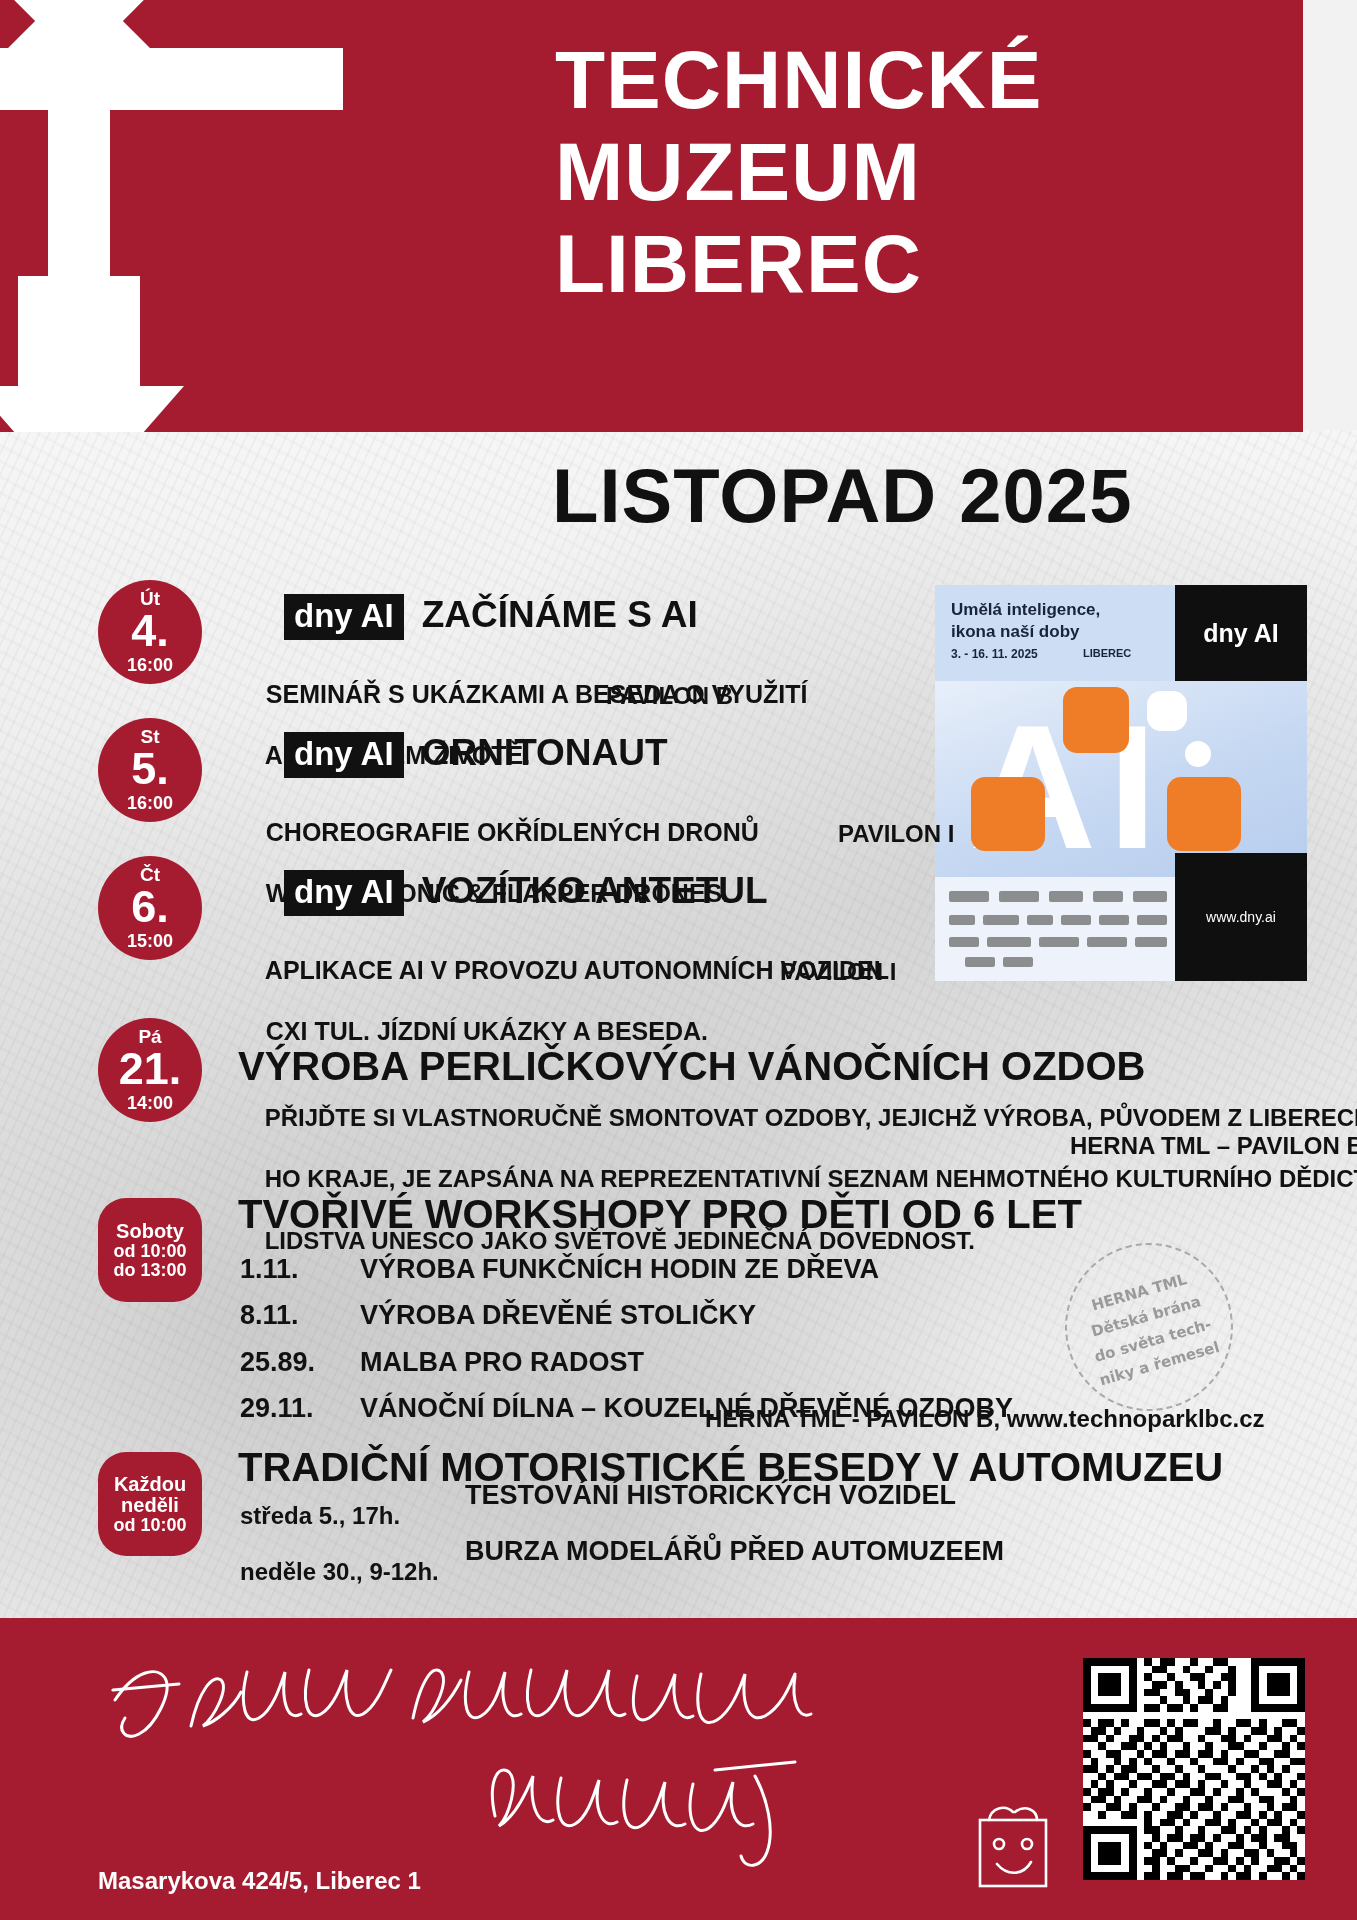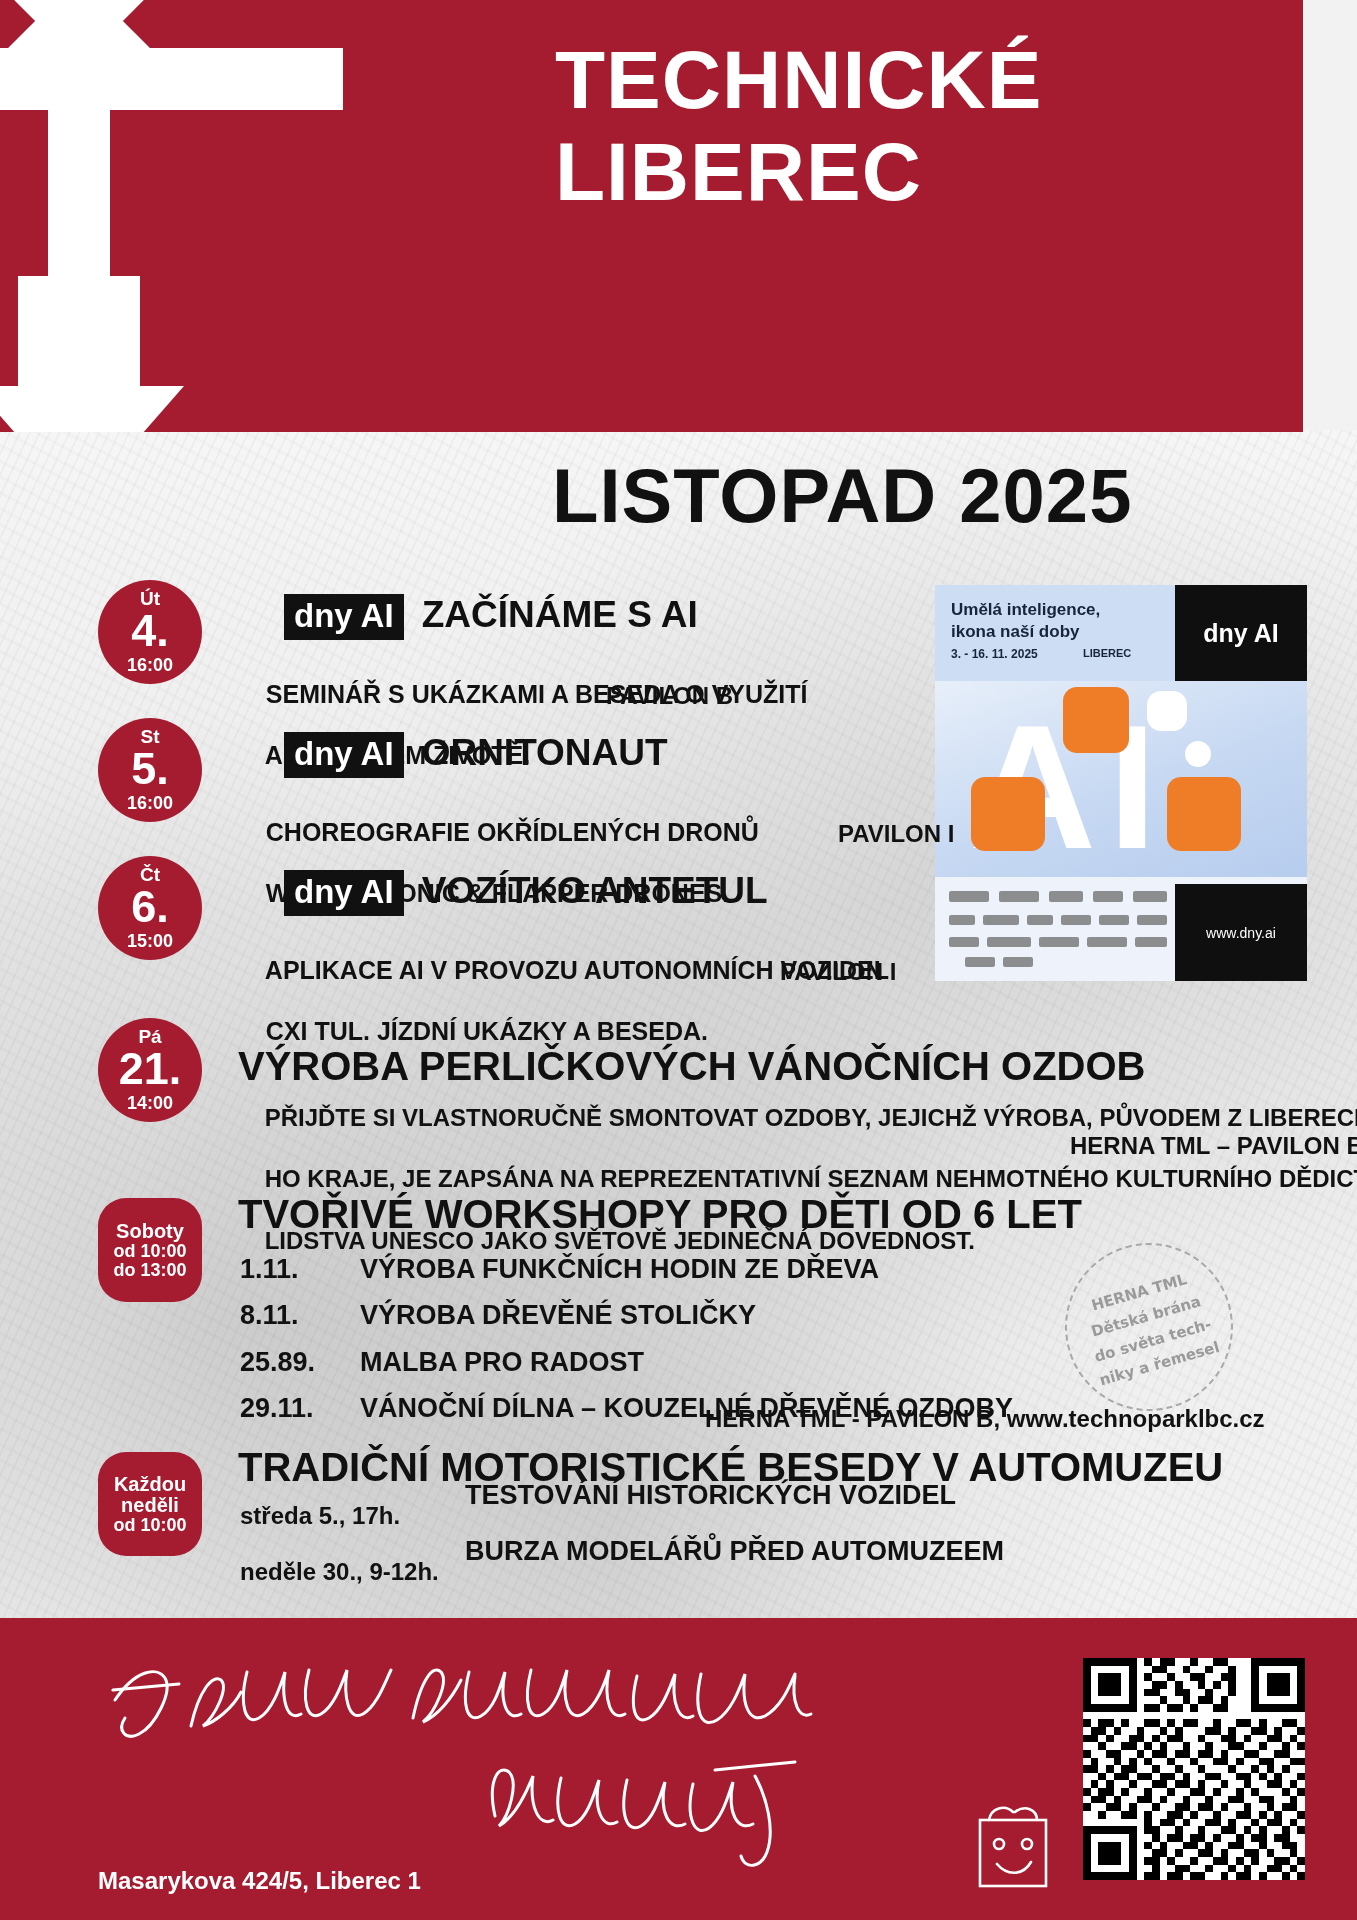--- a/index.html
+++ b/index.html
@@ -218,21 +218,21 @@
     position:absolute; left:0; bottom:0; width:100%; height:104px;
     background:#eef3fb;
   }
   .ai-logos {
     position:absolute; left:10px; top:8px; width: 230px; height: 90px;
   }
   .lg {
     position:absolute; background:#7a7a7a; border-radius:2px; opacity:.85;
   }
   .ai-url {
-    position:absolute; right:0; bottom:0; width:132px; height:97px;
+    position:absolute; right:0; bottom:0; width:132px; height:128px;
     background:#0f0f0f; color:#fff;
     display:flex; align-items:center; justify-content:center;
     font-size: 14px;
   }
 
   
   .stamp {
     position: absolute;
     left: 1065px; top: 1243px;
     width: 168px; height: 168px;
@@ -297,20 +297,21 @@
         <rect x="60" y="-40" width="62" height="150" transform="rotate(45 91 35)"></rect>
         <rect x="60" y="-40" width="62" height="150" transform="rotate(-45 91 35)"></rect>
         <rect x="0" y="62" width="190" height="62"></rect>
         <rect x="175" y="62" width="180" height="62"></rect>
         <rect x="60" y="124" width="62" height="180"></rect>
         <polygon points="30,290 152,290 152,400 196,400 91,520 -14,400 30,400"></polygon>
       </g>
     </svg>
     <div class="header-title">
       <div>TECHNICKÉ</div>
+      <div>MUZEUM</div>
       <div>LIBEREC</div>
     </div>
   </div>
 
   <div class="month">LISTOPAD 2025</div>
 
   <div class="ai-poster">
     <div class="ai-top">
       <div class="t1">
         <span>Umělá inteligence,</span><br>

